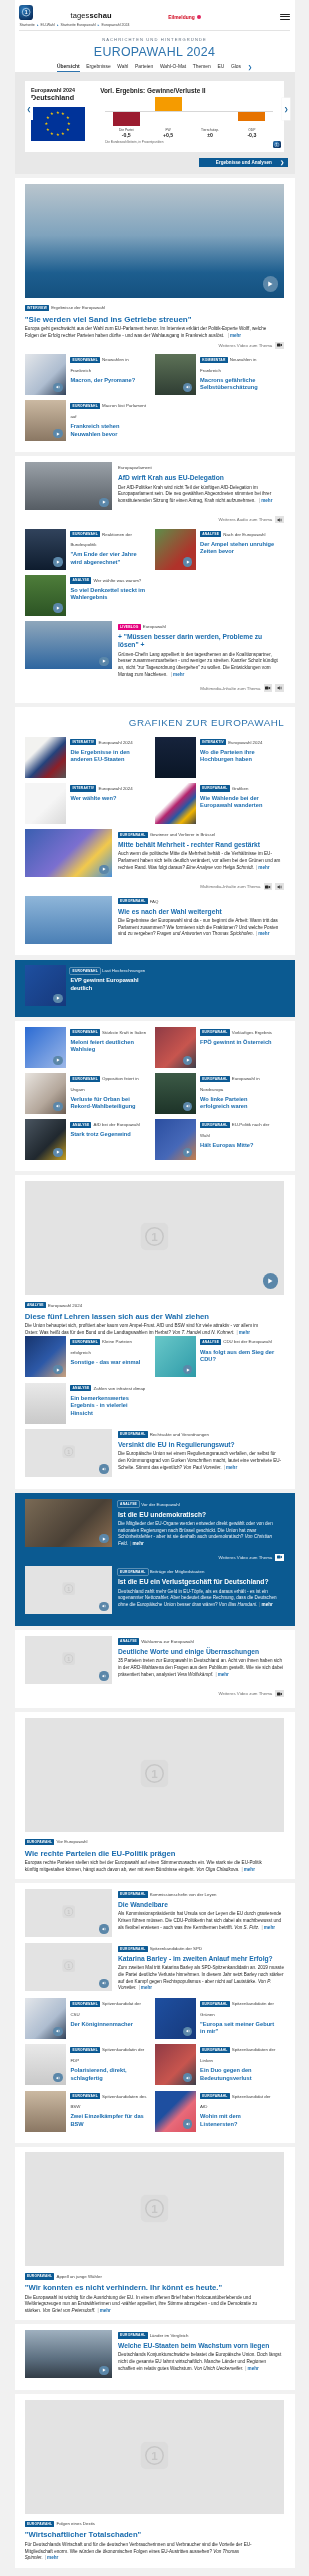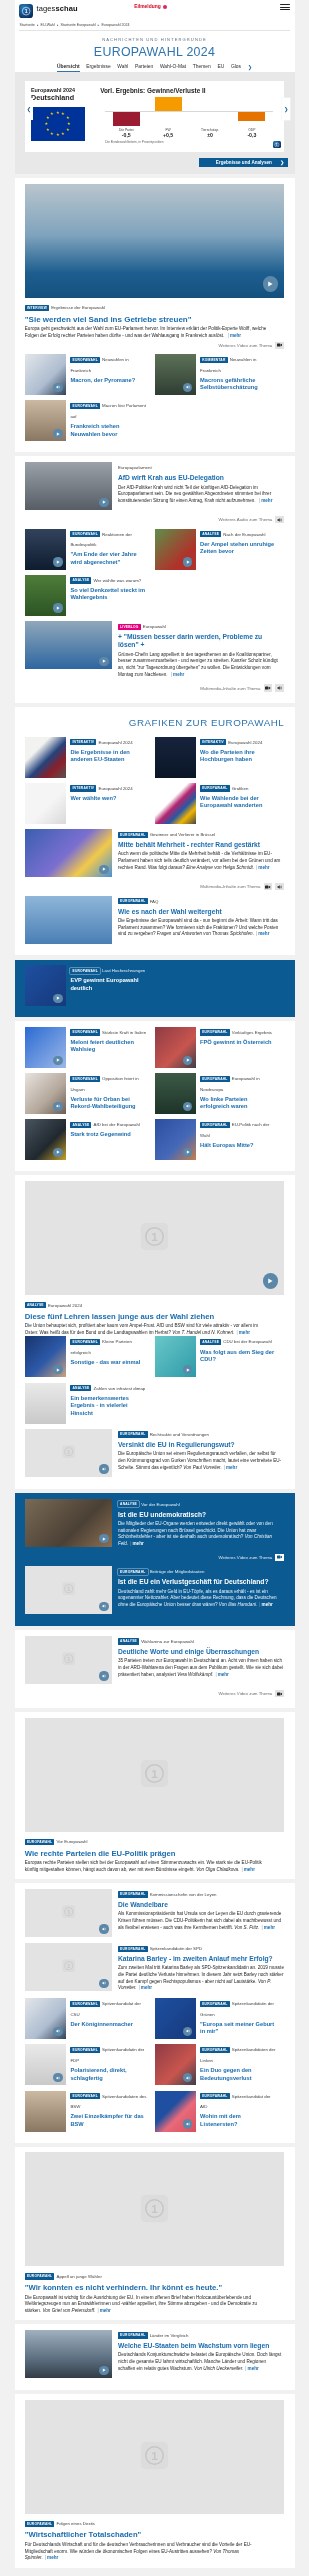--- a/index.html
+++ b/index.html
@@ -1,21 +1,21 @@
 <!DOCTYPE html>
 <html style="font-size:8.2px"><head>
 <meta charset="utf-8">
 <style>
   html,body{margin:0;padding:0;width:309px;height:4067px;overflow:hidden;background:#f1f1f1;
     font-family:"Liberation Sans","DejaVu Sans",sans-serif;-webkit-font-smoothing:antialiased;}
   *{box-sizing:border-box;}
   .page{width:280px;margin:0 auto;}
   
   header{background:#fff;padding:4.1px 4.1px 0 4.1px;}
-  .hrow{display:flex;align-items:flex-start;height:15.5px;}
+  .hrow{display:flex;align-items:flex-end;height:15.5px;gap:34px;}
   .logo{width:14.4px;height:14.4px;border-radius:3.1px;background:radial-gradient(circle at 35% 30%,#2f7fc1,#0a2f5e 80%);
     display:flex;align-items:center;justify-content:center;flex:0 0 14.4px;}
   .brand{font-size:7.5px;color:#111;margin-left:3.6px;letter-spacing:0.1px;}
   .brand b{font-weight:bold;}
   .breaking{margin:0 auto;display:flex;align-items:center;gap:2.1px;color:#d0021b;font-size:4.9px;font-weight:bold;}
   .breaking .dot{width:4.1px;height:4.1px;border-radius:50%;background:#e0245e;}
   .burger{margin-left:auto;width:10.3px;display:flex;flex-direction:column;gap:1.5px;cursor:pointer;}
   .burger span{height:1px;background:#222;border-radius:0.5px;}
   .crumbs{display:flex;align-items:center;gap:2.1px;font-size:3.6px;color:#444;padding:3.1px 0 3.6px 1px;border-bottom:0.5px solid #e3e3e3;}
   .crumbs .sep{color:#1a6cae;font-size:3.1px;}
@@ -596,21 +596,21 @@
             </svg></span>
           <div class="ovl">
             <svg viewBox="0 0 10 10">
               <path d="M2 1l7 4-7 4z" fill="currentColor"></path>
             </svg>
           </div>
         </div>
         <div>
           <div class="tcontent">
             <div class="kickrow"><span class="badge">ANALYSE</span><span class="kicker">Europawahl 2024</span></div>
-            <div class="headline h-story">Diese fünf Lehren lassen junge aus der Wahl ziehen</div>
+            <div class="headline h-story">Diese fünf Lehren lassen sich aus der Wahl ziehen</div>
             <div class="teaser">Die Union behauptet sich, profitiert aber kaum vom Ampel-Frust. AfD und BSW sind für viele attraktiv - vor allem im Osten: Was heißt das für den Bund und die Landtagswahlen im Herbst? <span class="author">Von T. Handel und N. Kohnert.</span><span class="sep">|</span><span class="mehr">mehr</span></div>
           </div>
         </div>
         <div class="grid">
           <div class="gitem">
             <div class="thumb sq" data-thumb="ballot-hand">
               <div class="ovl">
                 <svg viewBox="0 0 10 10">
                   <path d="M2 1l7 4-7 4z" fill="currentColor"></path>
                 </svg>

